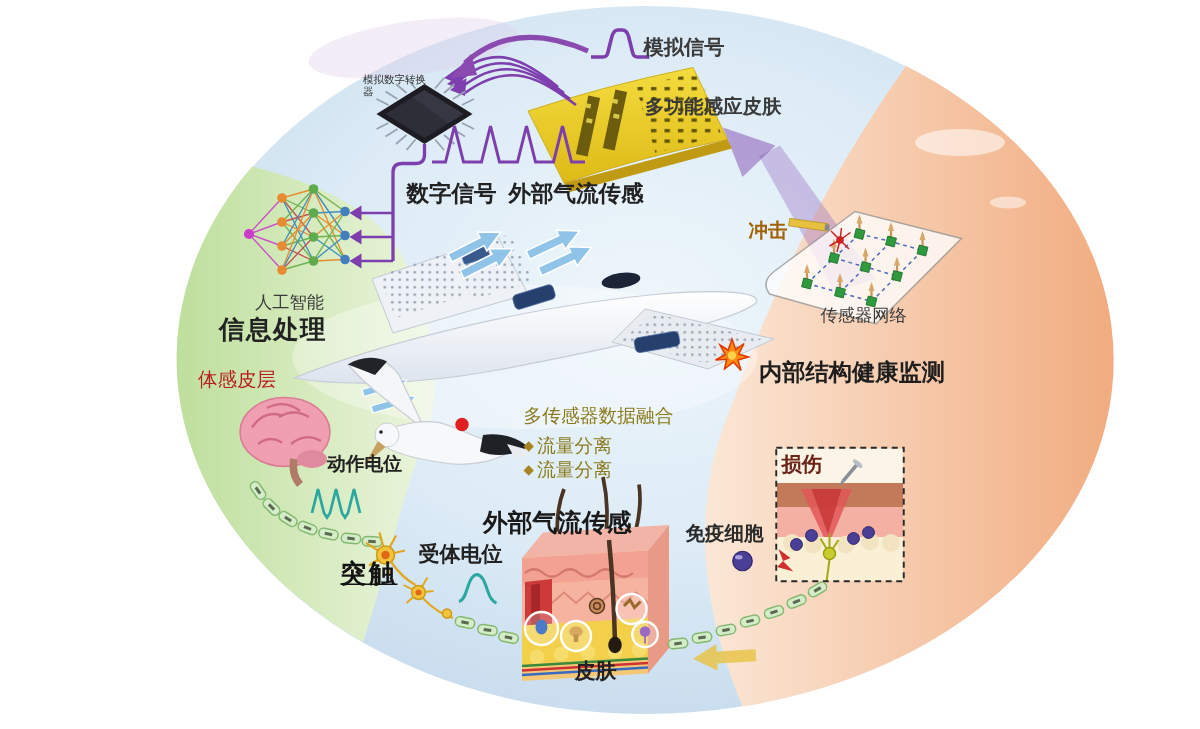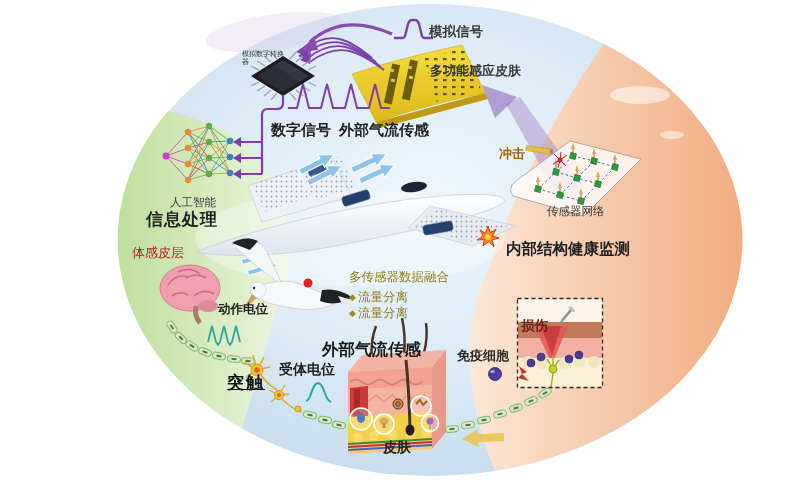--- a/index.html
+++ b/index.html
@@ -20,21 +20,21 @@
   .lbl-receptor{left:279px;top:362px;font-size:14px;font-weight:700;color:#222;}
   .lbl-airflow-b{left:322px;top:340px;font-size:16.5px;font-weight:700;color:#1a1a1a;}
   .lbl-skin{left:383px;top:440px;font-size:14px;font-weight:700;color:#222;}
   .fusion{position:absolute;left:349px;top:269px;font-size:12.5px;font-weight:400;color:#8a7c1e;}
   .fusion .f-title{margin-bottom:3px;}
   .fusion .f-item{line-height:16px;}
   .fusion .f-bullet{font-size:9px;vertical-align:1px;color:#a8841e;margin-right:2px;}
   .lbl-impact{left:499px;top:147px;font-size:13px;font-weight:700;color:#a16207;}
   .lbl-network{left:547px;top:205px;font-size:11.5px;color:#3a3a3a;}
   .lbl-health{left:506px;top:240px;font-size:15.5px;font-weight:700;color:#1e1e1e;}
-  .lbl-damage{left:521px;top:303px;font-size:13.5px;font-weight:700;color:#6a2418;margin-top:16px;}
+  .lbl-damage{left:521px;top:303px;font-size:13.5px;font-weight:700;color:#6a2418;}
   .lbl-immune{left:457px;top:349px;font-size:13px;font-weight:700;color:#2a2a2a;}
 </style>
 </head>
 <body>
 
 <div class="canvas">
 <svg width="800" height="486" viewBox="0 0 800 486">
   <defs>
     <radialGradient id="bgBlue" cx="50%" cy="42%" r="65%">
       <stop offset="0%" stop-color="#eef6fb"></stop>

